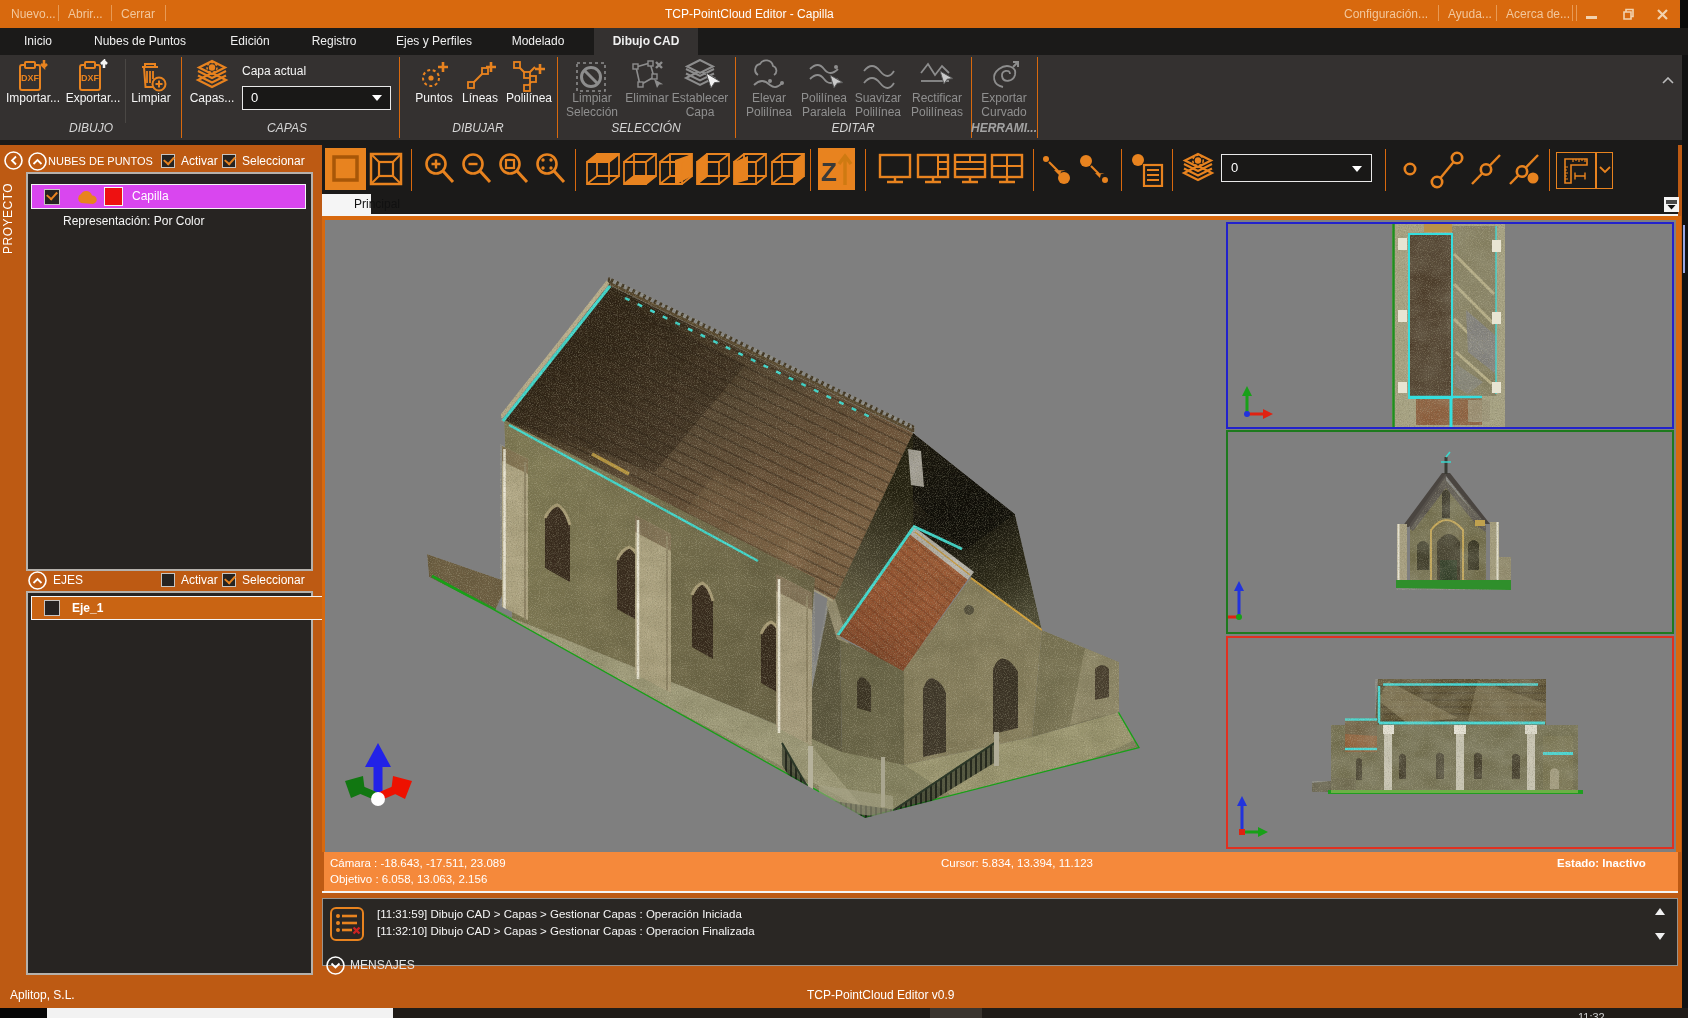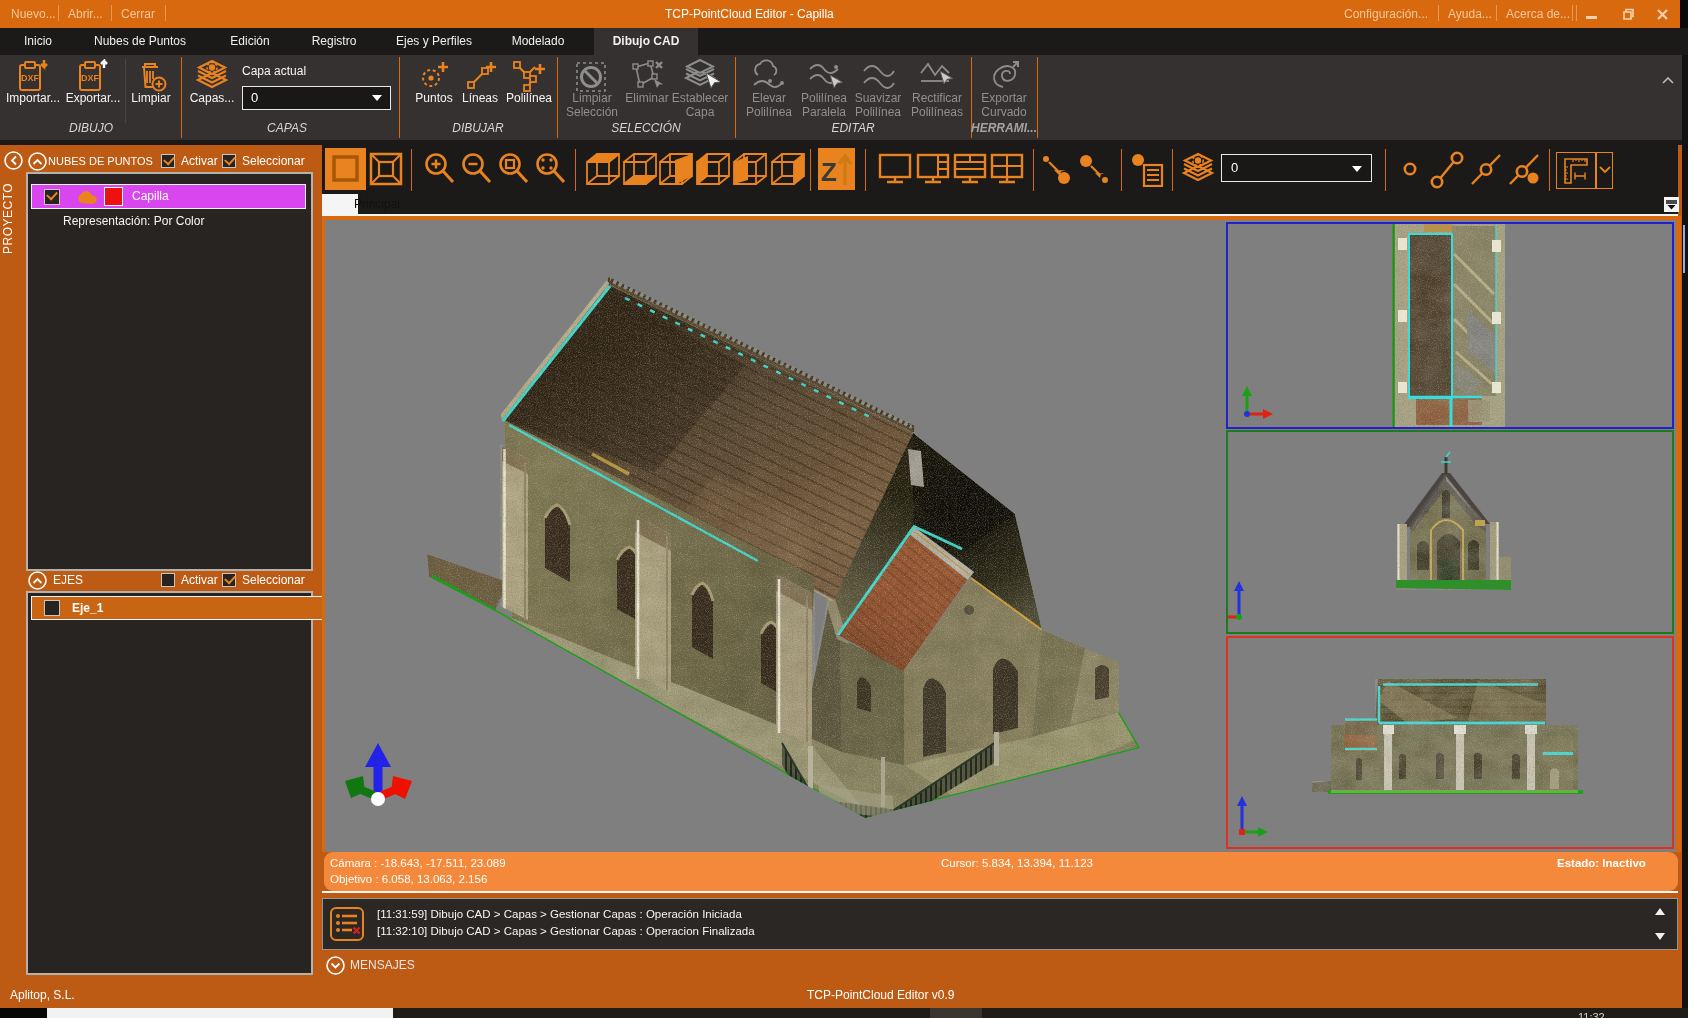--- a/index.html
+++ b/index.html
@@ -17,31 +17,31 @@
 #ribbon .gray-sep{position:absolute;top:4px;width:1px;height:64px;background:#4a4744;}
 #ribbon .glabel{position:absolute;top:66px;width:120px;text-align:center;color:#d5d5d5;font-size:12px;font-style:italic;}
 #ribbon .ilabel{position:absolute;color:#f5f5f5;font-size:12px;text-align:center;white-space:pre;line-height:14px;}
 #ribbon .dis{color:#8f8f8f;}
 #darkrow{position:absolute;left:0;top:140px;width:1688px;height:5px;background:#1b1a19;}
 #rightcol{position:absolute;left:1682px;top:55px;width:6px;height:953px;background:#121212;}
 #scrollthumb{position:absolute;left:1683px;top:225px;width:2px;height:48px;background:#9aa7e0;}
 #sidebar{position:absolute;left:0;top:145px;width:322px;height:863px;background:#bd5a13;color:#fff;font-size:12px;}
 #toolbar{position:absolute;left:322px;top:140px;width:1356px;height:76px;background:#1b1a19;}
 #toolbar .tsep{position:absolute;top:9px;width:1px;height:42px;background:#d8690e;}
-#principal-tab{position:absolute;left:322px;top:194px;width:36px;height:20px;background:#f5f5f5;color:#111;font-size:12px;line-height:20px;text-align:center;padding-left:32px;}
+#principal-tab{position:absolute;left:322px;top:194px;width:49px;height:20px;background:#f5f5f5;color:#111;font-size:12px;line-height:20px;text-align:center;padding-left:32px;}
 #tabline{position:absolute;left:322px;top:214px;width:1356px;height:2px;background:#f5f5f5;}
 #viewframe{position:absolute;left:322px;top:216px;width:1359px;height:636px;background:#7f7f7f;border-top:4px solid #d8690e;border-left:3px solid #d8690e;border-right:5px solid #d8690e;}
 #mainview{position:absolute;left:325px;top:220px;width:897px;height:631px;background:#7f7f7f;}
 .rpanel{position:absolute;left:1226px;width:448px;background:#7f7f7f;}
 #rp1{top:222px;height:207px;border:2px solid #2222cc;}
 #rp2{top:430px;height:204px;border:2px solid #1e7a1e;}
 #rp3{top:636px;height:213px;border:2px solid #e03020;}
-#statusbar{position:absolute;left:324px;top:852px;width:1354px;height:39px;background:#f5893b;color:#fff;font-size:11.5px;border-radius:9px;}
+#statusbar{position:absolute;left:324px;top:852px;width:1354px;height:39px;background:#f5893b;color:#fff;font-size:11.5px;}
 #statusline{position:absolute;left:322px;top:891px;width:1356px;height:2px;background:#f5f5f5;}
-#logpanel{position:absolute;left:322px;top:898px;width:1356px;height:52px;background:#2a2724;border:1px solid #99948e;color:#f5f5f5;font-size:11.5px;}
+#logpanel{position:absolute;left:322px;top:898px;width:1356px;height:68px;background:#2a2724;border:1px solid #99948e;color:#f5f5f5;font-size:11.5px;}
 #mensajes{position:absolute;left:322px;top:950px;width:1356px;height:30px;color:#e5e5e5;font-size:12px;}
 #version{position:absolute;left:807px;top:988px;color:#fff;font-size:12px;}
 #aplitop{position:absolute;left:10px;top:988px;color:#fff;font-size:12px;}
 #taskbar{position:absolute;left:0;top:1008px;width:1688px;height:10px;background:#201c18;overflow:hidden;}
 #taskbar .black{position:absolute;left:0;top:0;width:47px;height:10px;background:#070707;}
 #taskbar .white{position:absolute;left:47px;top:0;width:346px;height:10px;background:#f2f2f2;}
 #taskbar .lite{position:absolute;left:930px;top:0;width:52px;height:10px;background:#3a352f;}
 #taskbar .clock{position:absolute;left:1578px;top:3px;color:#cfcfcf;font-size:11px;}
 .chk{display:block;width:14px;height:14px;background:#262321;border:1px solid #c8c4c0;position:absolute;}
 .chk.on:after{content:"";position:absolute;left:2px;top:1px;width:8px;height:5px;border-left:2.5px solid #e8831f;border-bottom:2.5px solid #e8831f;transform:rotate(-48deg);}

